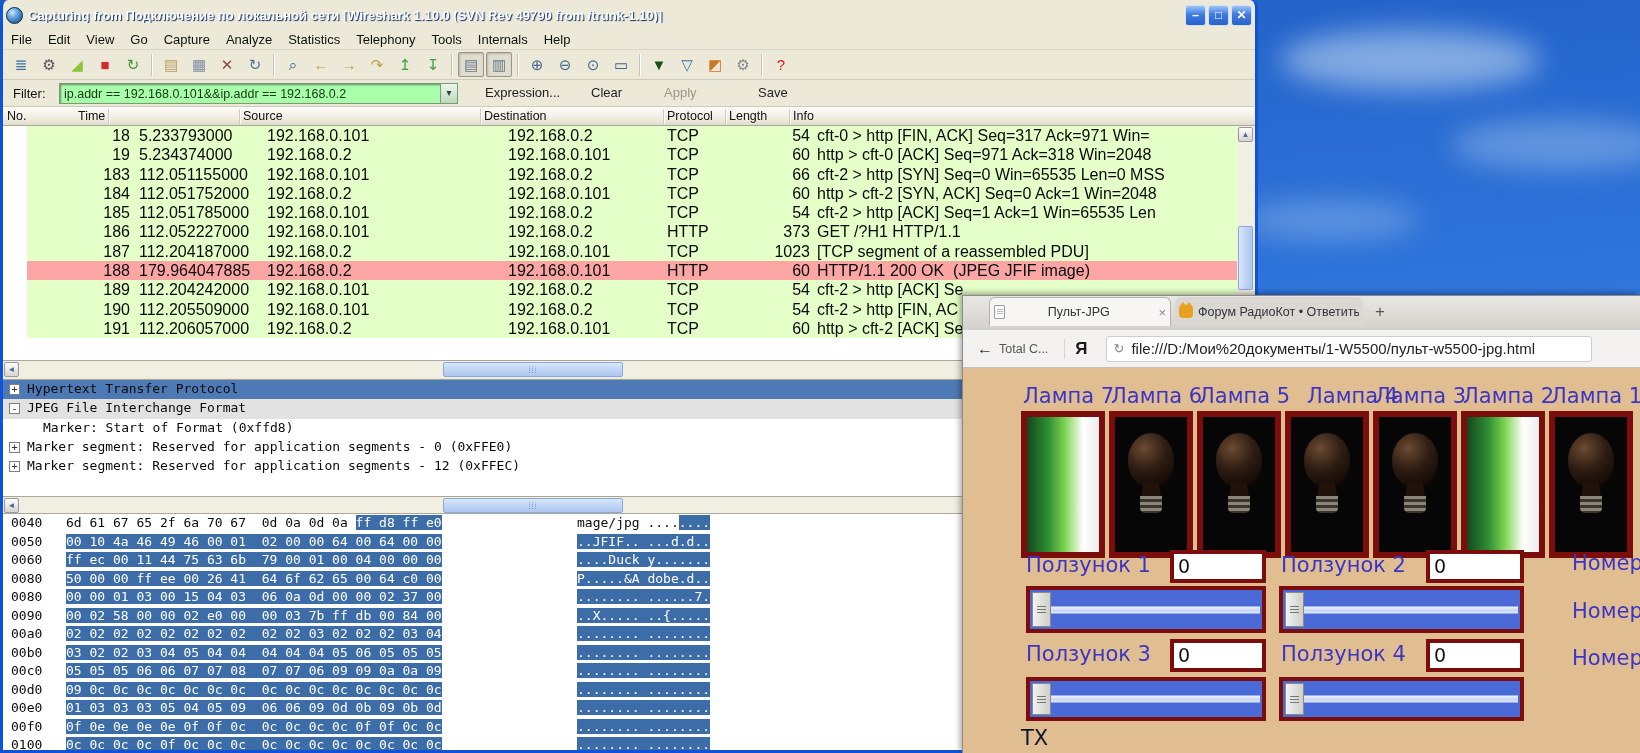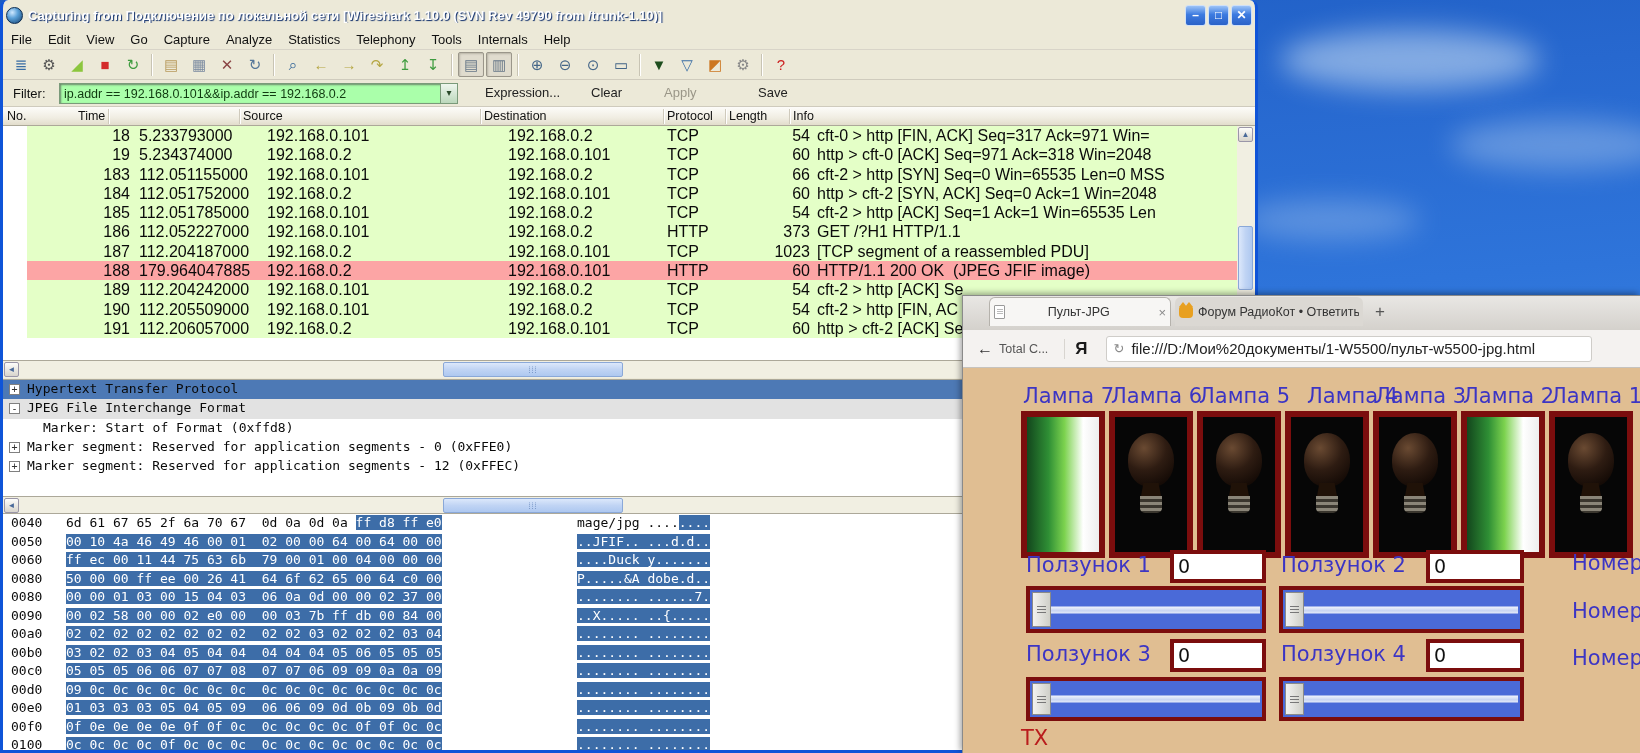--- a/index.html
+++ b/index.html
@@ -132,21 +132,21 @@
   .pg-label { position:absolute; font-size:21px; color:#3c35c4; font-family:"DejaVu Sans",sans-serif; white-space:pre; }
   .pg-input { position:absolute; height:33px; background:#fff; border:4px solid #7b0d0d; }
   .pg-input span { display:block; font-size:19px; color:#111; padding-left:4px; line-height:25px; font-family:"DejaVu Sans",sans-serif; }
   .pg-slider { position:absolute; border:4px solid #7b0d0d; background:#4a6ad8; }
   .pg-stripe { position:absolute; left:2px; right:2px; top:50%; height:7px; transform:translateY(-50%);
         background:linear-gradient(180deg,#f2f5fd 0%,#c8d4f2 60%,#e6ecfa 100%); }
   .pg-thumb { position:absolute; left:2px; top:2px; bottom:2px; width:19px; background:linear-gradient(90deg,#f2f2f0,#cfcfc8);
         border:1px solid #8a8a88; }
   .pg-thumb::after { content:""; position:absolute; left:4px; top:40%; width:9px; height:1px; background:#777;
         box-shadow:0 3px 0 #777,0 6px 0 #777; }
-  #tx-label { position:absolute; left:58px; top:358px; font-size:21px; color:#b91c1c; font-family:"DejaVu Sans",sans-serif; }
+  #tx-label { position:absolute; left:58px; top:358px; font-size:21px; color:#0f172a; font-family:"DejaVu Sans",sans-serif; }
   .num-label { position:absolute; left:609px; font-size:21px; color:#3c35c4; font-family:"DejaVu Sans",sans-serif; white-space:pre; }
 </style>
 </head>
 <body>
 
 <div id="screen">
   <div class="cloud" style="left:1280px;top:30px;width:260px;height:60px;"></div>
   <div class="cloud" style="left:1450px;top:120px;width:220px;height:50px;opacity:.35;"></div>
   <div class="cloud" style="left:1240px;top:200px;width:180px;height:40px;opacity:.3;"></div>
 

